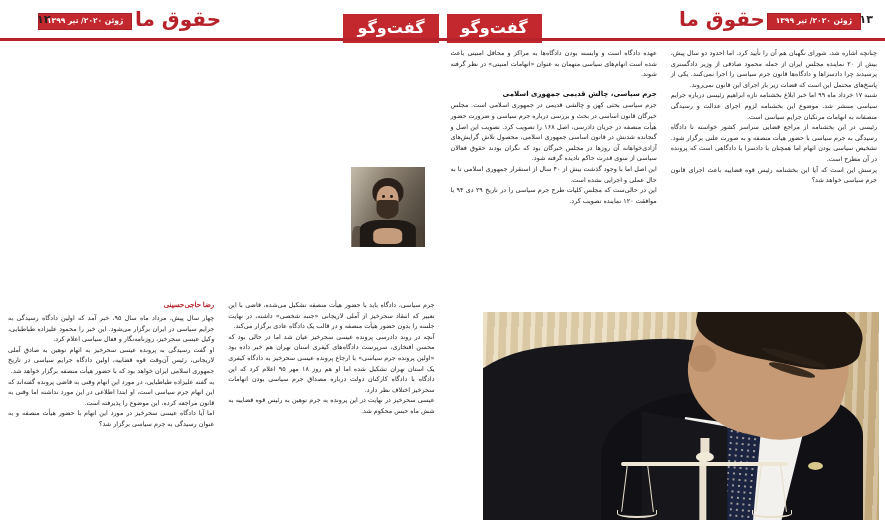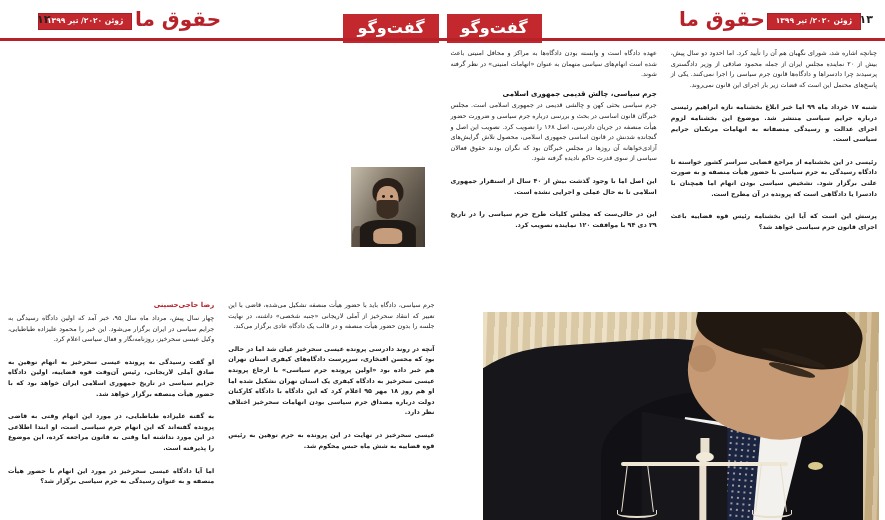--- a/index.html
+++ b/index.html
@@ -115,38 +115,39 @@
   }
   p.body {
     margin: 0 0 0 0;
     font-size: 6.4px;
     line-height: 10.6px;
     color: #1a1a1a;
     text-align: justify;
     direction: rtl;
     font-family: "DejaVu Sans", sans-serif;
   }
-  p.body + p.body { margin-top: 12px; font-weight: bold; }
+  p.body + p.body { margin-top: 0; }
   h3.subhead {
     margin: 9px 0 1px 0;
     font-size: 7px;
     line-height: 10.6px;
     font-weight: bold;
     color: #111111;
     text-align: right;
     direction: rtl;
   }
   .byline {
     margin: 0 0 2px 0;
     font-size: 7px;
     font-weight: bold;
     color: #b7222a;
     text-align: right;
     direction: rtl;
     line-height: 11px;
+    font-family: Liberation Serif, serif;
   }
 
   
   .headline {
     margin: 8px 0 0 0;
     font-size: 17.5px;
     line-height: 27px;
     font-weight: bold;
     color: #b7222a;
     text-align: center;

